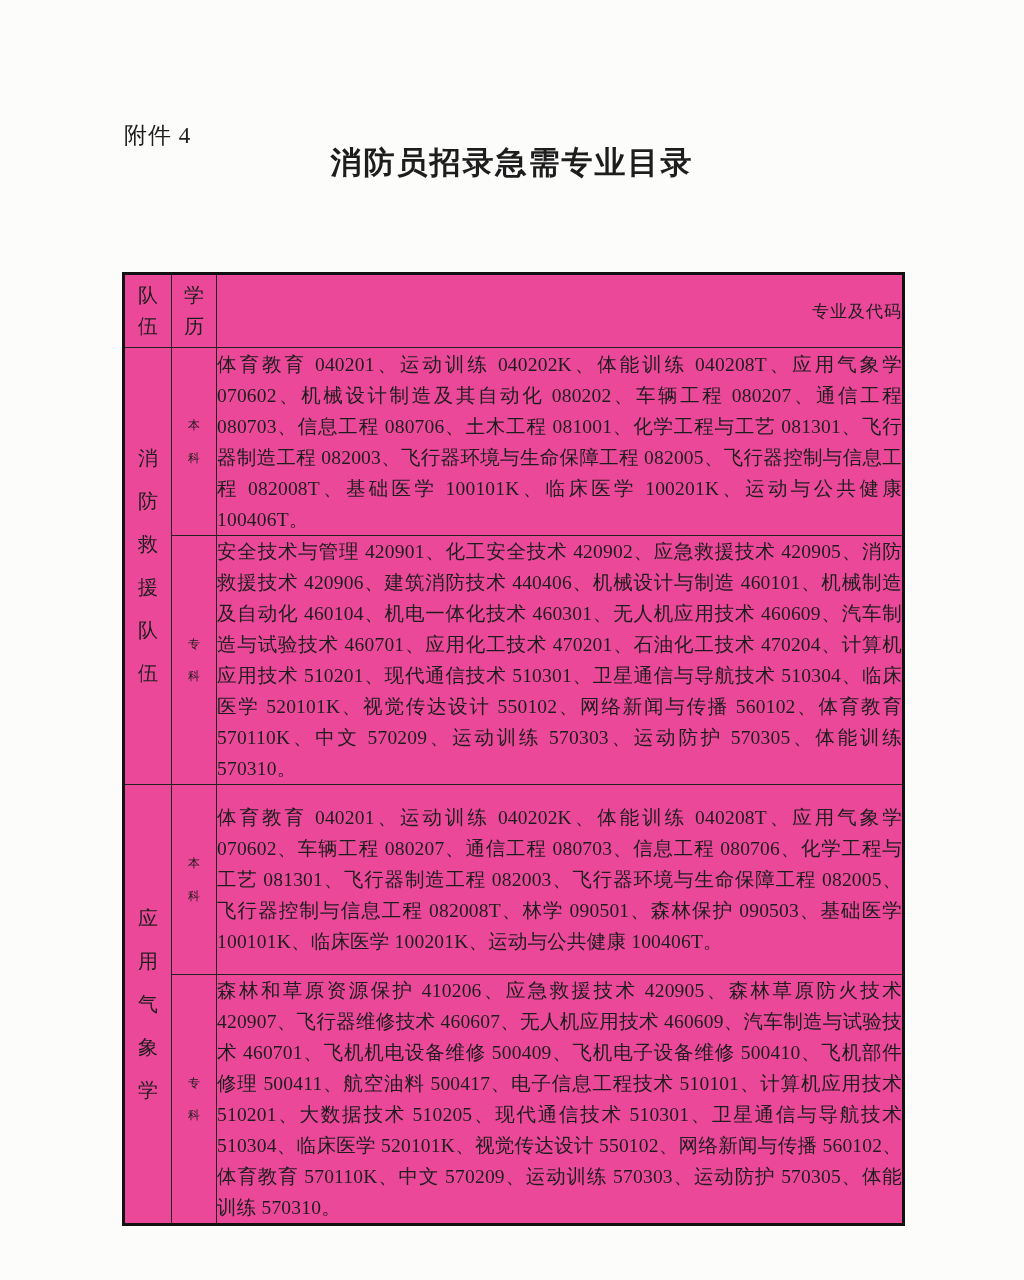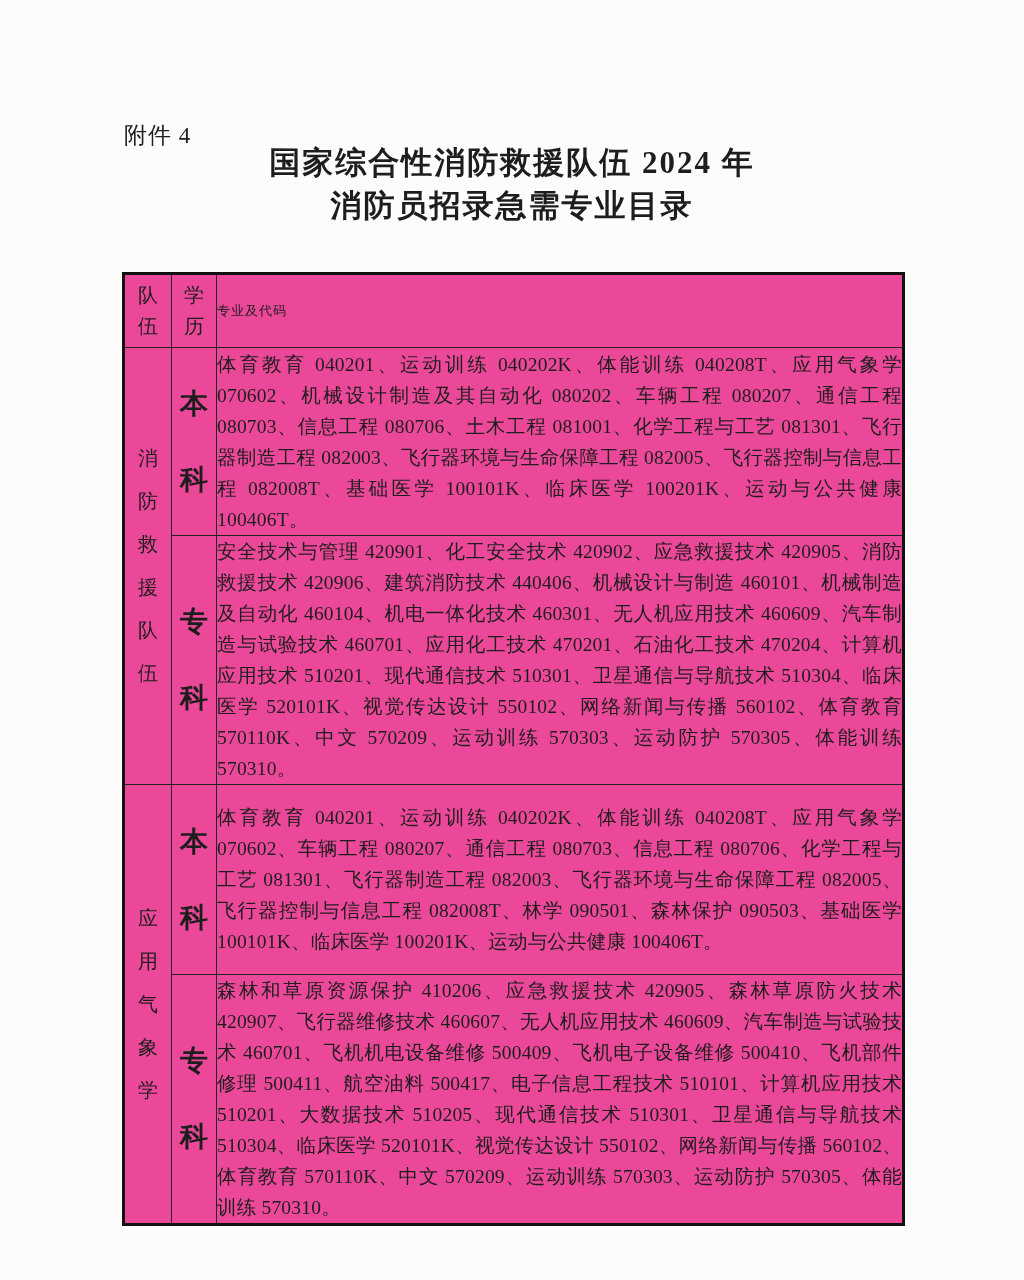--- a/index.html
+++ b/index.html
@@ -69,49 +69,47 @@
     word-break:break-all;
     font-size:20px;
     line-height:1.55;
   }
   .vtext.team{
     font-size:20px;
     line-height:2.15;
     font-family:Liberation Serif, serif;
   }
   .vtext.edu{
-    font-size:28px;
+    font-size:12px;
     line-height:2.7;
-    font-weight:bold;
   }
   th .vtext{line-height:1.55;}
   .header-majors-cell{
-    text-align:left;
-    font-size:13px;
+    text-align:right;
+    font-size:17px;
     letter-spacing:1px;
   }
   .majors-cell{
     font-size:19.5px;
     line-height:31px;
     padding:8px 12px 8px 12px;
     text-align:justify;
     text-align-last:left;
     letter-spacing:0.2px;
     margin-top:42px;
   }
 </style>
 </head>
 <body>
 
 <div class="page">
 
   <div class="attachment">附件 4</div>
 
   <h1 class="doc-title">
-    <span class="title-line">国家综合性消防救援队伍 2024 年</span>
     <span class="title-line">消防员招录急需专业目录</span>
   </h1>
 
   <table class="majors-table">
     <tbody>
         <tr class="row-header">
       <th class="col-team cell-center">
         <span class="vtext">队伍</span>
       </th>
       <th class="col-edu cell-center">

